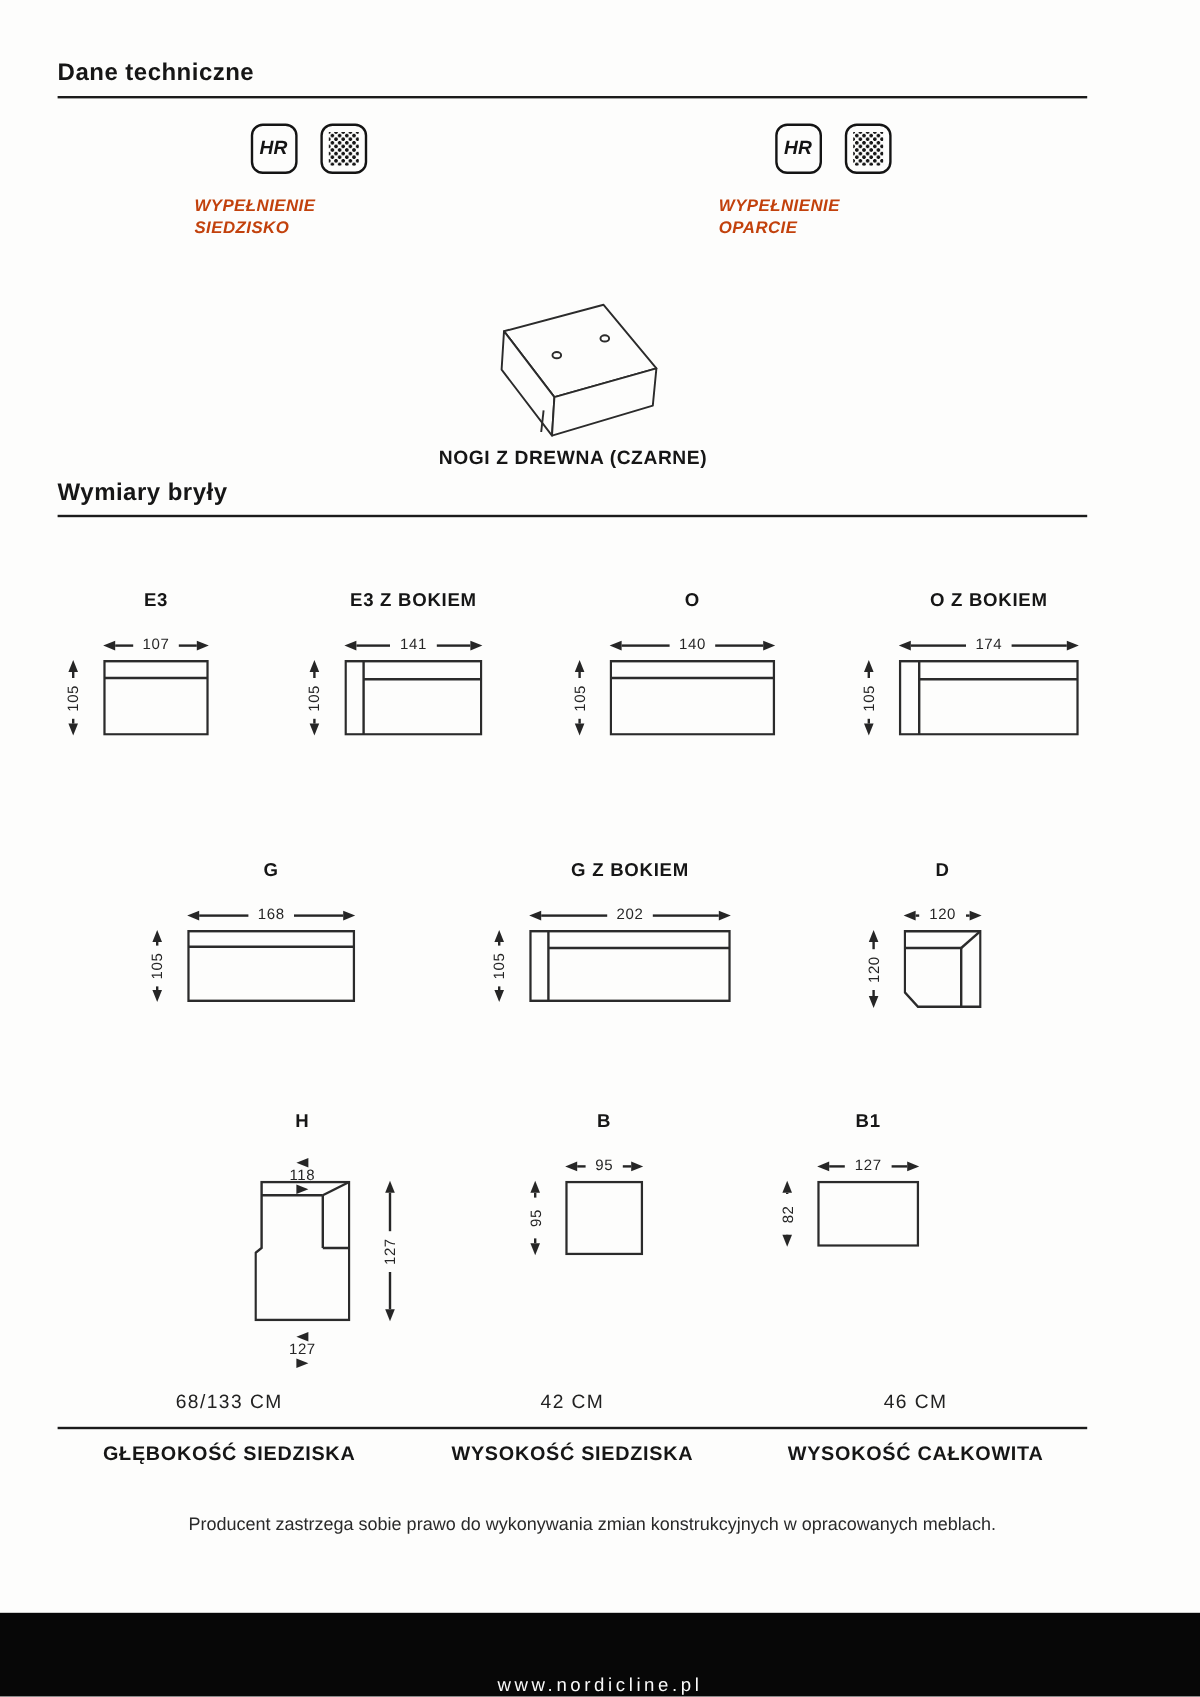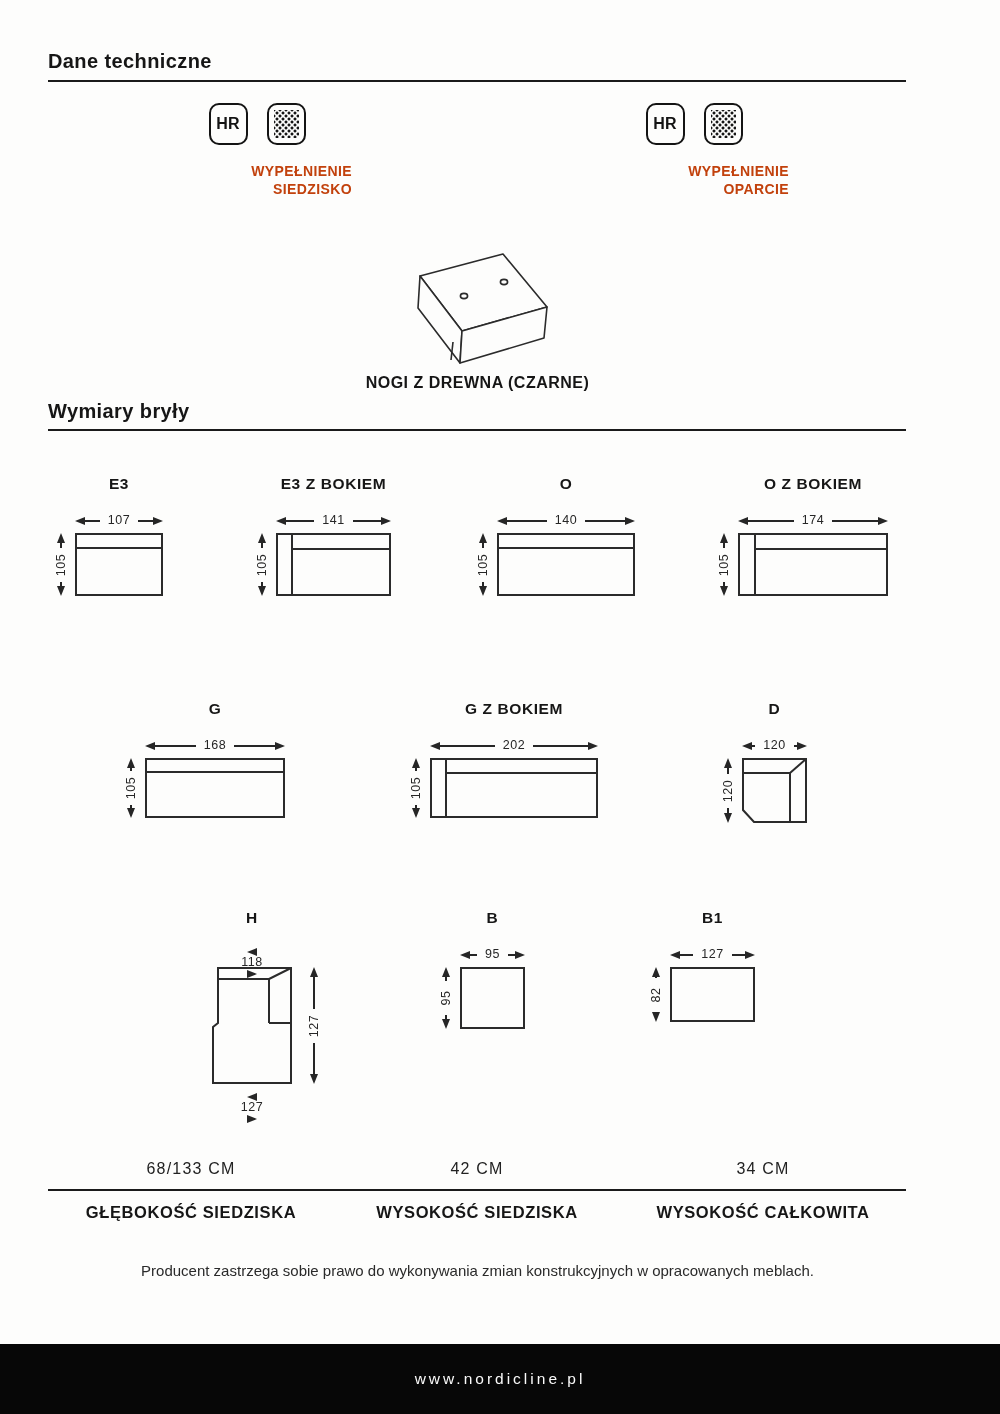--- a/index.html
+++ b/index.html
@@ -8,21 +8,21 @@
   .page {
     position:relative; width:1000px; height:1414px; margin:0 auto;
     background:#fdfdfc; overflow:hidden;
   }
 
   
   .sec-title { position:absolute; left:48px; font-size:20px; font-weight:bold; letter-spacing:.4px; color:#161616; }
   .rule { position:absolute; left:48px; width:858px; height:2.4px; background:#1b1b1b; }
 
   
-  .fill-group { position:absolute; width:190px; text-align:right; }
+  .fill-group { position:absolute; width:190px; text-align:left;font-style:italic; }
   .fill-icons { display:flex; justify-content:center; gap:19px; }
   .badge {
     width:39px; height:42px; border:2.6px solid #141414; border-radius:10px;
     display:flex; align-items:center; justify-content:center; background:#fdfdfc;
   }
   .badge-hr { font-size:16px; font-weight:bold; letter-spacing:.2px; color:#141414; }
   .dots {
     width:25px; height:28px;
     background-image:
       radial-gradient(circle,#161616 1.45px, transparent 1.65px),
@@ -30,21 +30,21 @@
     background-size:6px 6px; background-position:0 0, 3px 3px;
   }
   .fill-label { margin-top:17px; font-size:14px; font-weight:bold; letter-spacing:.4px; line-height:18px; color:#c2410c; }
 
   
   .legs-fig { position:absolute; left:402px; top:251px; }
   .legs-caption { position:absolute; left:0; top:374px; width:955px; text-align:center;
     font-size:16px; font-weight:bold; letter-spacing:.5px; color:#161616; }
 
   
-  .mod { position:absolute; display:grid; grid-template-columns:18px auto; column-gap:6px; }
+  .mod { position:absolute; display:grid; grid-template-columns:18px auto; column-gap:17px;margin-top:17px; }
   .mod.vright { grid-template-columns:auto 18px; }
   .mlabel { grid-column:2; grid-row:1; text-align:center; font-size:15.5px; font-weight:bold;
     letter-spacing:.6px; margin-bottom:21px; color:#161616; }
   .mod.vright .mlabel { grid-column:1; }
   .dimh { grid-column:2; grid-row:2; display:flex; align-items:center; height:14px; margin-bottom:5px; }
   .mod.vright .dimh { grid-column:1;flex-direction:column; }
   .dimh-b { grid-column:2; grid-row:4; margin-bottom:0; margin-top:9px; }
   .mod.vright .dimh-b { grid-column:1; grid-row:4; }
   .dimh .ln { flex:1; height:1.6px; background:#262626; }
   .dimh .hval { padding:0 8px; font-size:12.5px; color:#262626; letter-spacing:.5px; transform:translateY(-1px); }
@@ -62,24 +62,24 @@
 
   
   .stats { position:absolute; left:48px; top:1160px; width:858px; }
   .stats-row { display:flex; }
   .stats-cell { flex:1; text-align:center; }
   .stat-value { font-size:16px; letter-spacing:1.2px; color:#222; }
   .stats .rule2 { height:2.4px; background:#1b1b1b; margin:11px 0 12px 0; }
   .stat-label { font-size:16.5px; font-weight:bold; letter-spacing:.6px; color:#161616; }
 
   
-  .disclaimer { position:absolute; left:0; top:1258px; width:955px; text-align:center;
+  .disclaimer { position:absolute; left:16px; top:1258px; width:955px; text-align:center;
     font-size:15px; line-height:26px; color:#2a2a2a; }
   .footer { position:absolute; left:0; top:1344px; width:1000px; height:70px; background:#070707;
-    display:flex; align-items:center; justify-content:center; }
+    display:flex; align-items:flex-end; justify-content:center; }
   .footer-url { color:#fafafa; font-size:15.5px; letter-spacing:3px; }
 
   svg .st { fill:none; stroke:#2b2b2b; stroke-width:2; stroke-linejoin:miter; }
   svg .stf { fill:#fdfdfc; stroke:#2b2b2b; stroke-width:1.6; stroke-linejoin:round; }
 </style>
 </head>
 <body>
 
 <div class="page">
 
@@ -381,21 +381,21 @@
     </div>
     <svg class="msvg" width="85" height="55" viewBox="0 0 85 55">
       <rect class="st" x="1" y="1" width="83" height="53"></rect>
     </svg>
   </div>
 
   <div class="stats">
     <div class="stats-row">
       <div class="stats-cell stat-value">68/133 CM</div>
       <div class="stats-cell stat-value">42 CM</div>
-      <div class="stats-cell stat-value">34 CM</div>
+      <div class="stats-cell stat-value">46 CM</div>
     </div>
     <div class="rule2"></div>
     <div class="stats-row">
       <div class="stats-cell stat-label">GŁĘBOKOŚĆ SIEDZISKA</div>
       <div class="stats-cell stat-label">WYSOKOŚĆ SIEDZISKA</div>
       <div class="stats-cell stat-label">WYSOKOŚĆ CAŁKOWITA</div>
     </div>
   </div>
 
   <div class="disclaimer">

